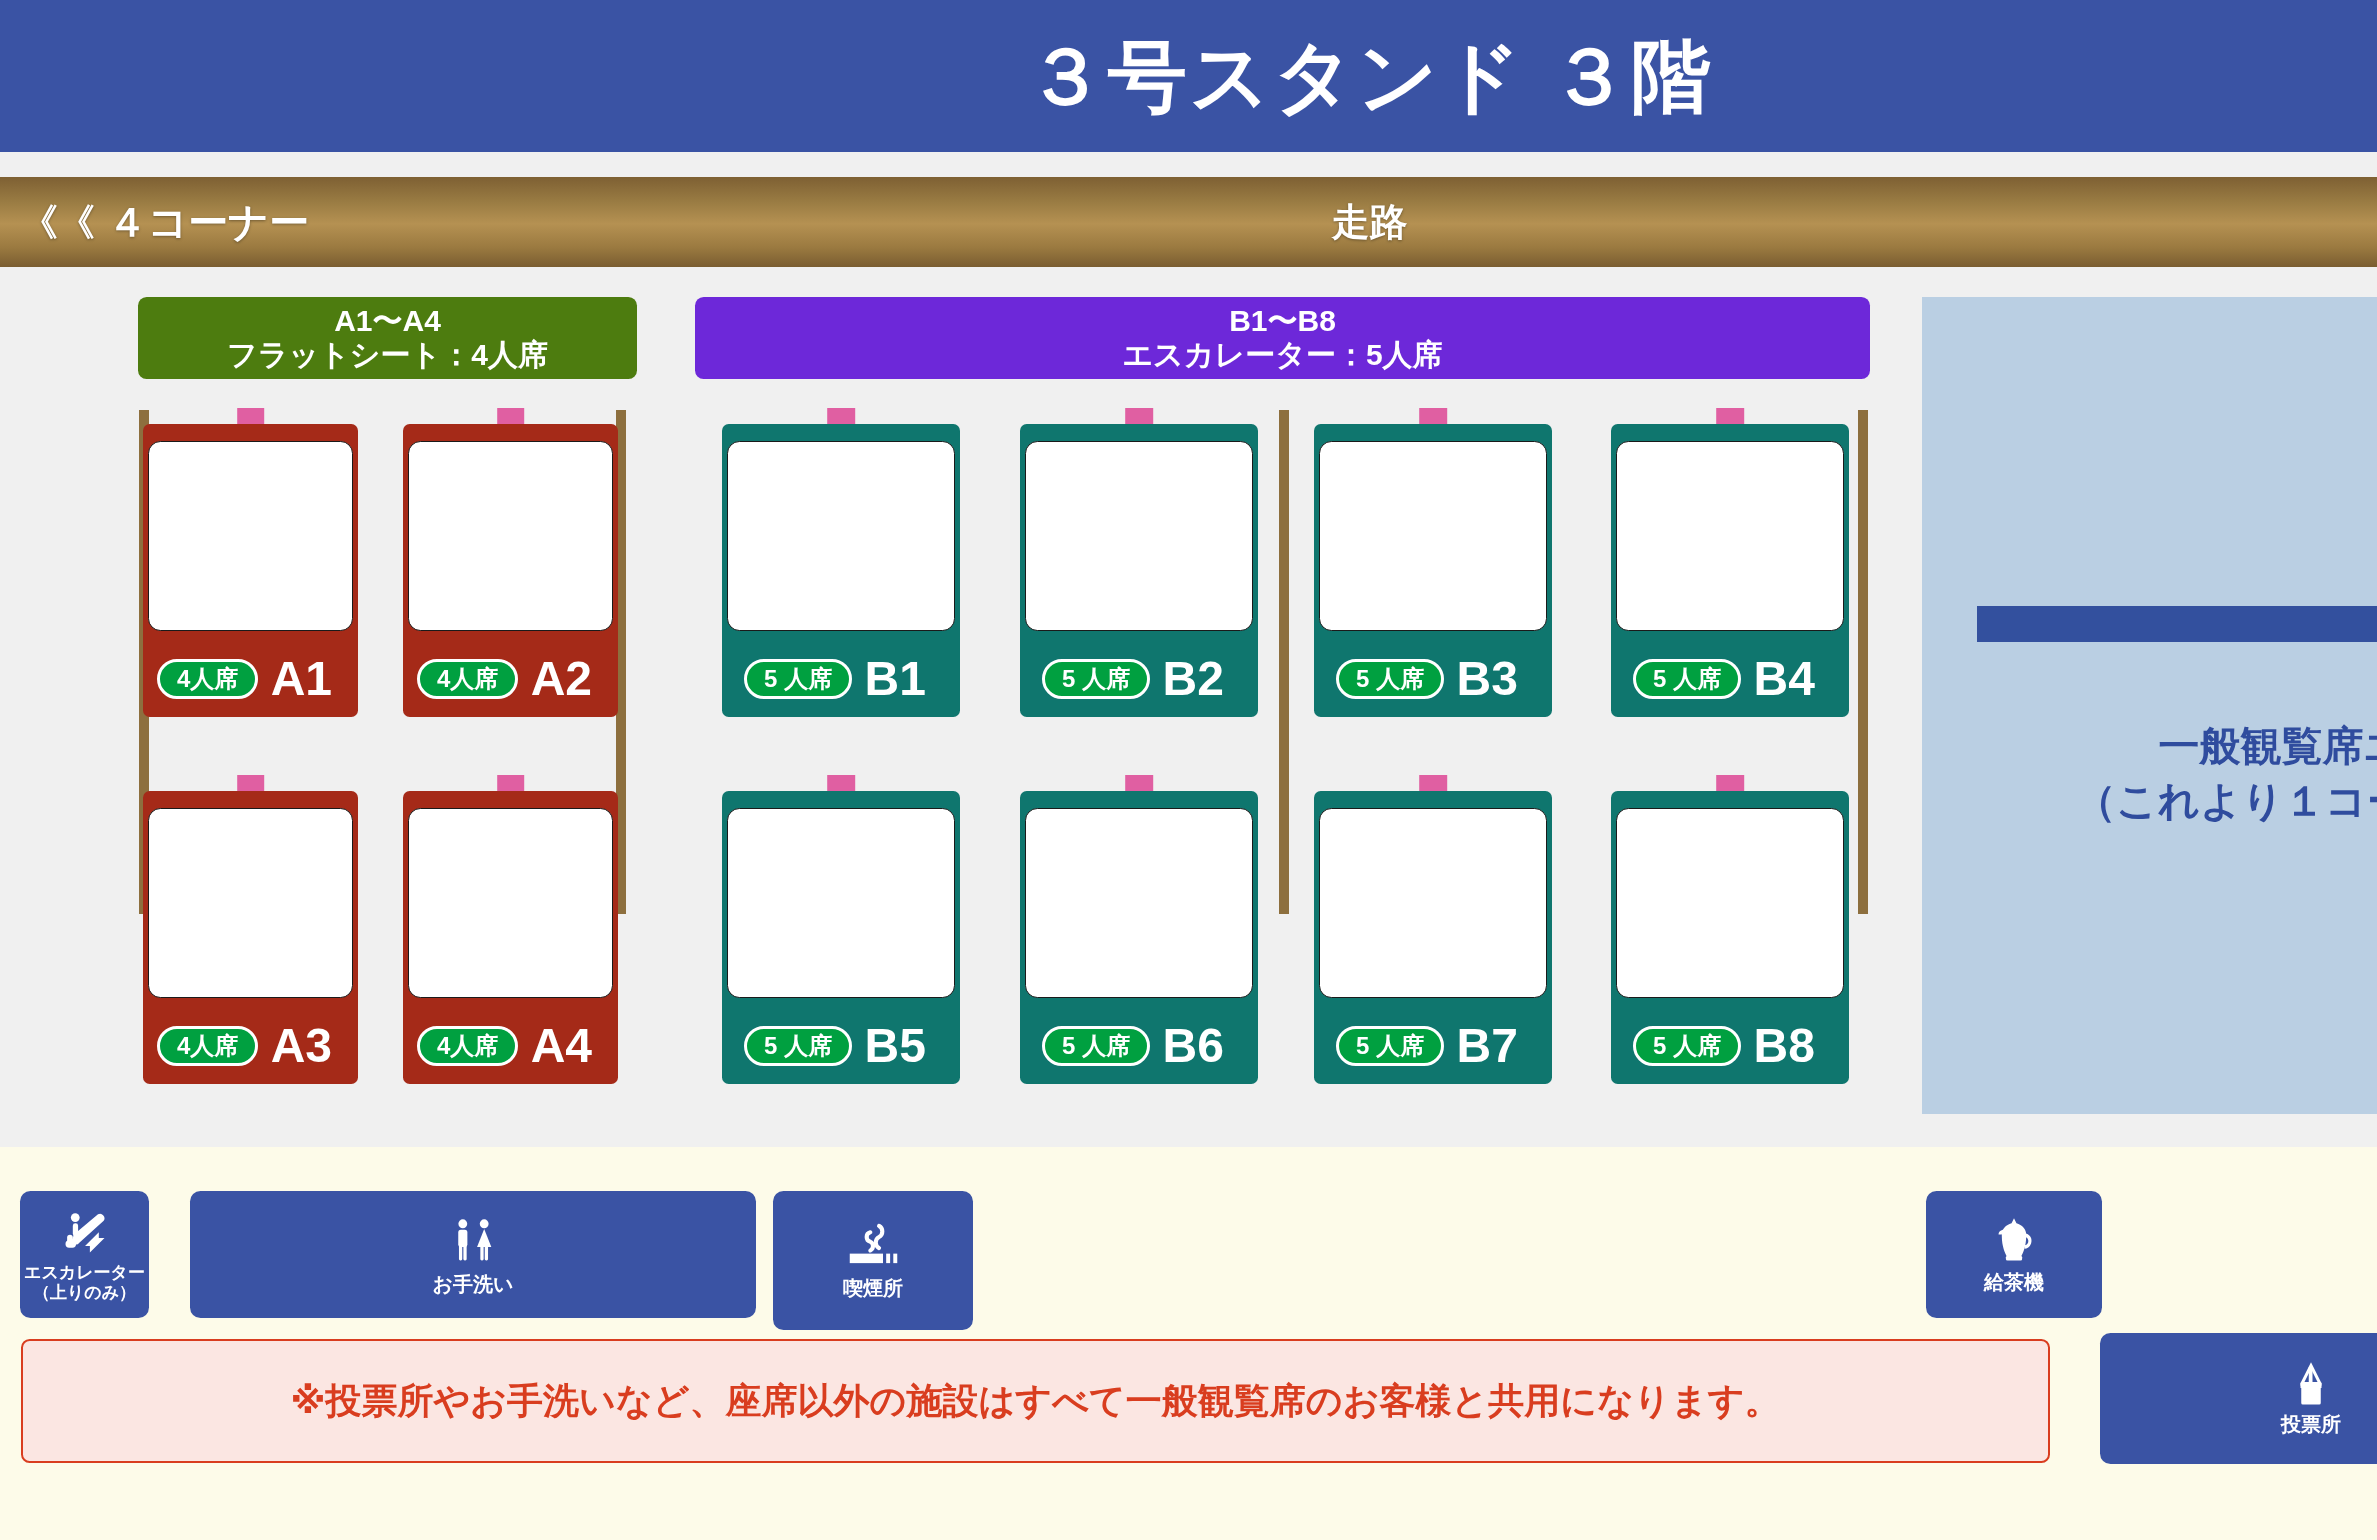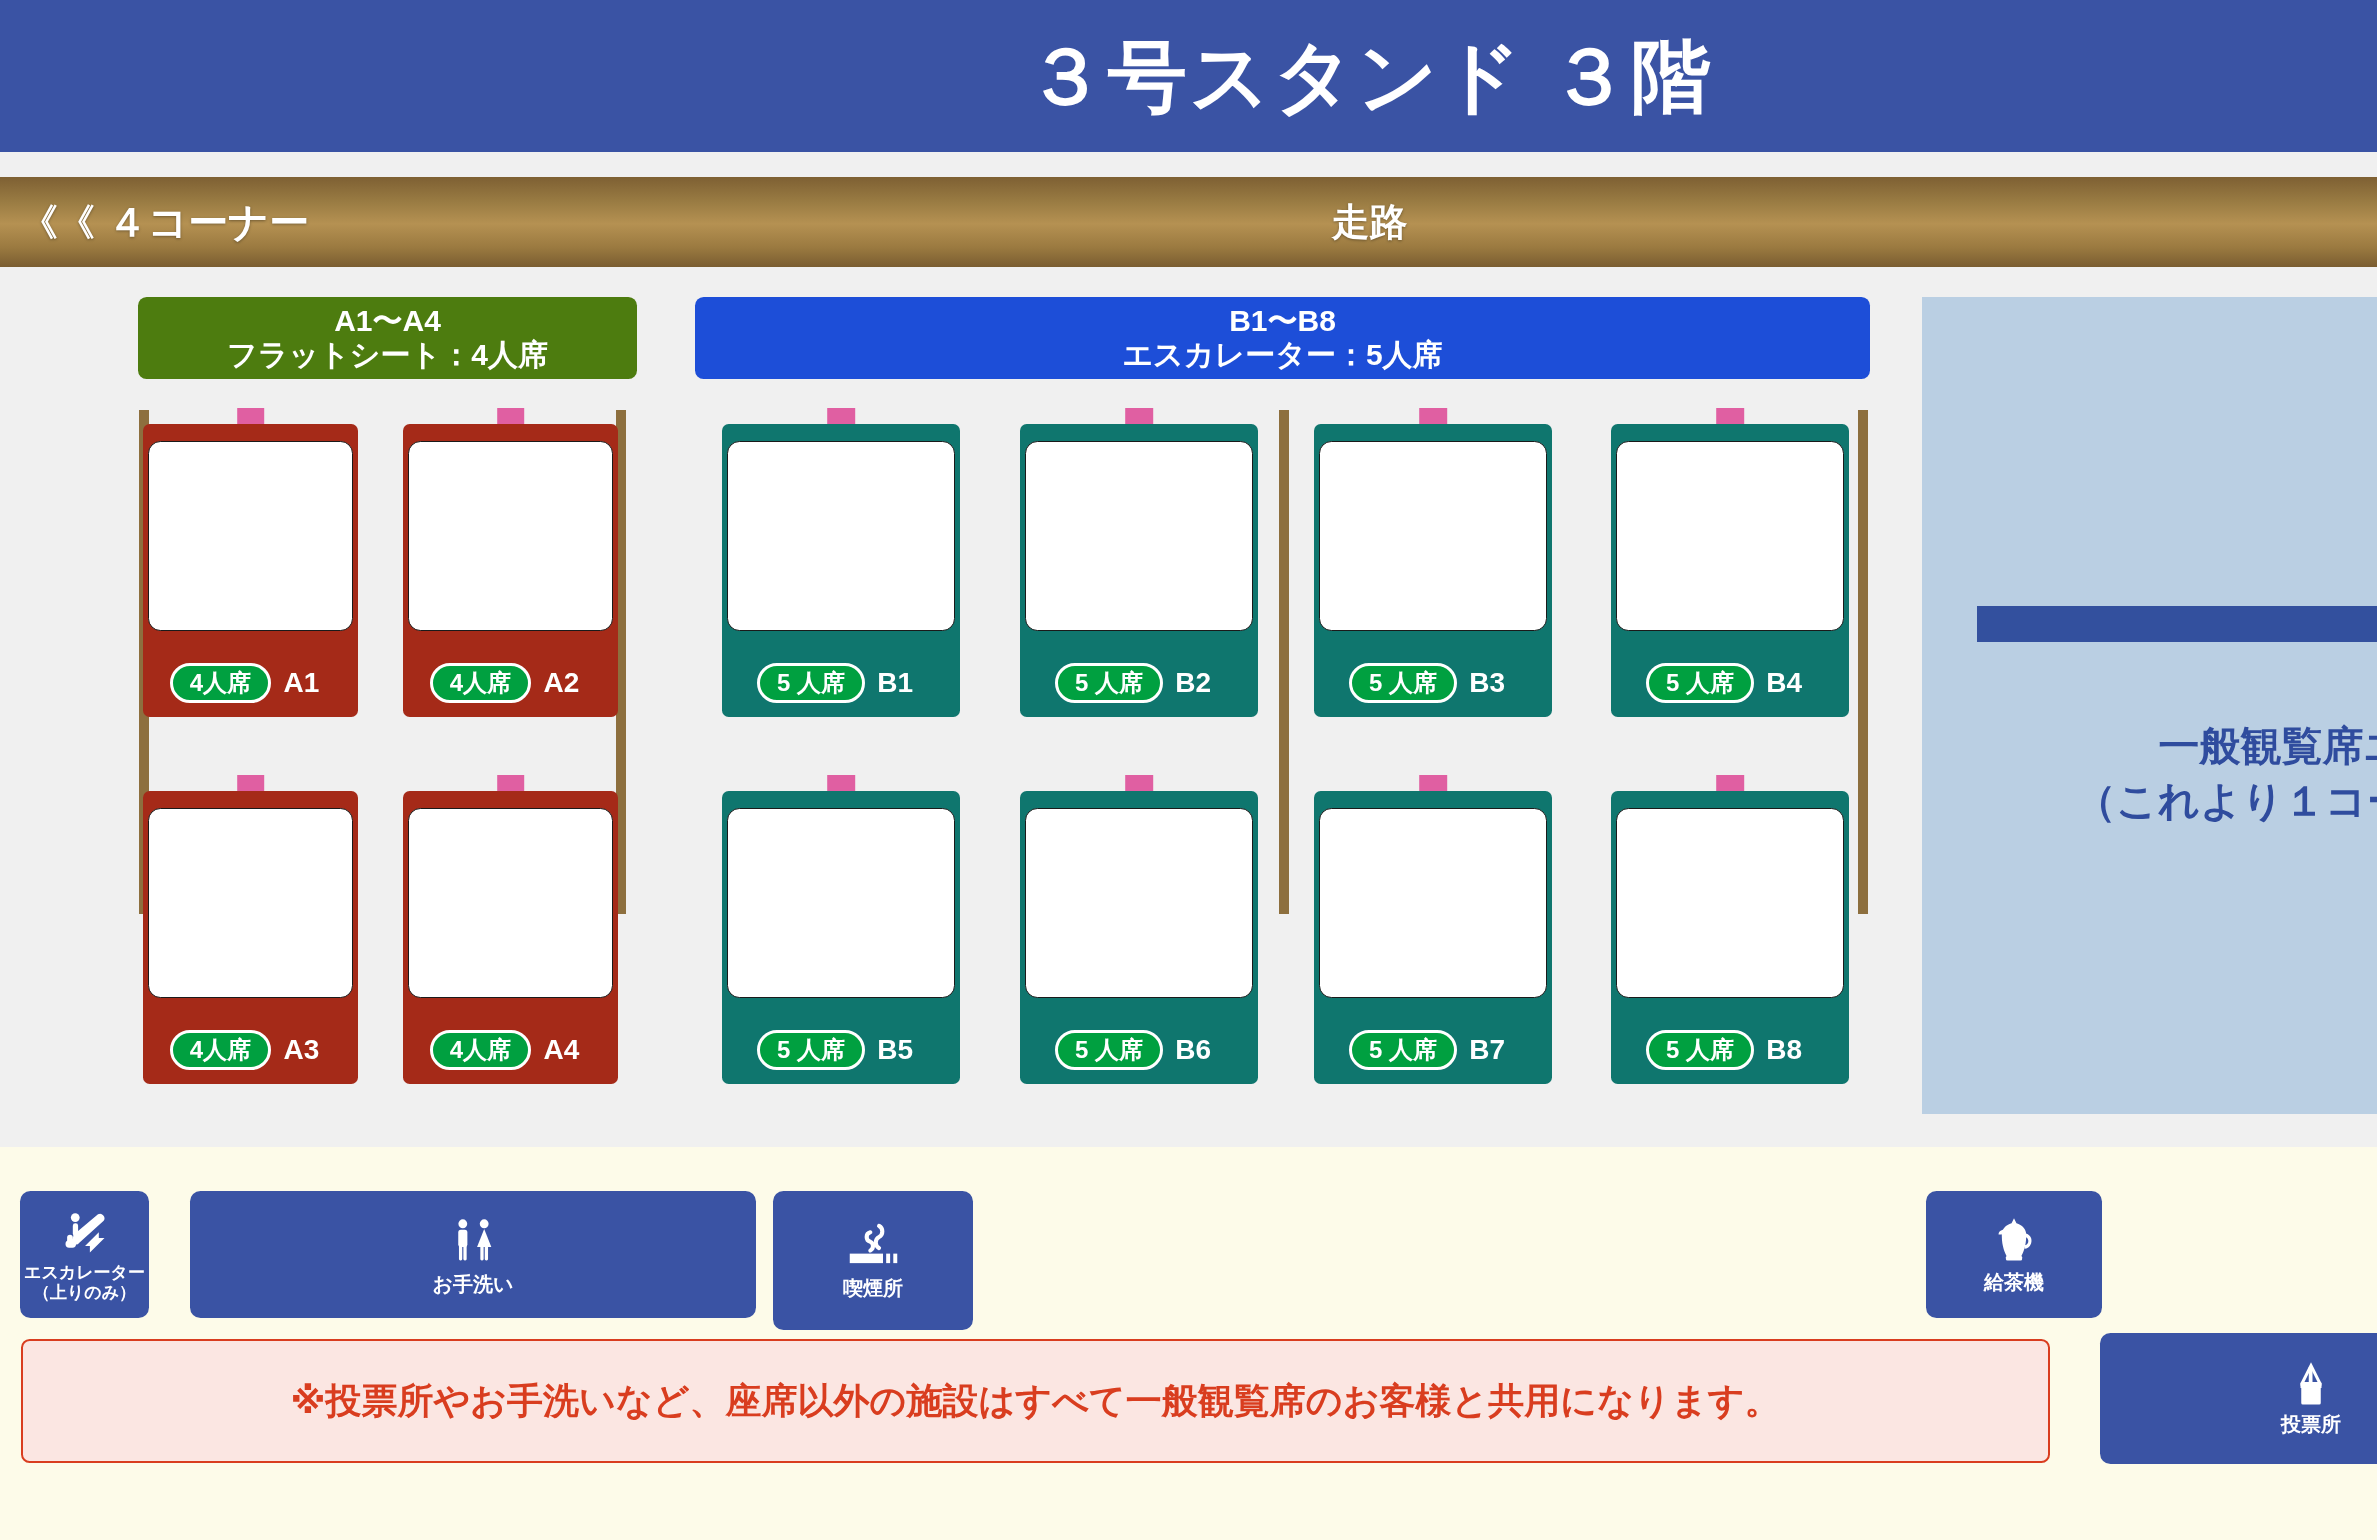--- a/index.html
+++ b/index.html
@@ -53,21 +53,21 @@
 
   
   .grp-header {
     position: absolute; border-radius: 8.6px;
     display: flex; flex-direction: column; align-items: center; justify-content: center;
     color: #ffffff; text-align: center; line-height: 1.12;
   }
   .grp-header .ln1 { font-size: 30px; font-weight: 700; }
   .grp-header .ln2 { font-size: 30px; font-weight: 700; }
   #hdr-a { left: 138px; top: 29.5px; width: 499px; height: 82px; background: #4d7c0f; }
-  #hdr-b { left: 695px; top: 29.5px; width: 1175px; height: 82px; background: #1d4ed8; }
+  #hdr-b { left: 695px; top: 29.5px; width: 1175px; height: 82px; background: #6d28d9; }
 
   
   .divider {
     position: absolute; width: 9.5px; background: #8d6f3e; z-index: 1;
   }
 
   
   .seat {
     position: absolute; width: 215px; height: 309px; z-index: 3;
   }
@@ -89,21 +89,21 @@
   .seat-label {
     position: absolute; left: 0; right: 12px; bottom: 14.3px;
     display: flex; align-items: center; justify-content: center; gap: 12.4px;
   }
   .pill {
     background: #00a040; border: 3.3px solid #ffffff; border-radius: 475px;
     color: #ffffff; font-size: 24px; font-weight: 700;
     padding: 4.8px 17px; line-height: 1; white-space: nowrap;
   }
   .seat-code {
-    color: #ffffff; font-size: 28px; font-weight: 700; line-height: 1;
+    color: #ffffff; font-size: 48px; font-weight: 700; line-height: 1;
   }
 
   
   .gen-area {
     position: absolute; left: 1922px; top: 29.5px; width: 804px; height: 817px;
     background: #bacfe3;
     display: flex; flex-direction: column; align-items: center; justify-content: center;
   }
   .gen-arrow { width: 694px; height: 86px; margin-bottom: 52px; }
   .gen-line { color: #2f4c9e; font-size: 41px; font-weight: 700; line-height: 1.35; white-space: nowrap; }

